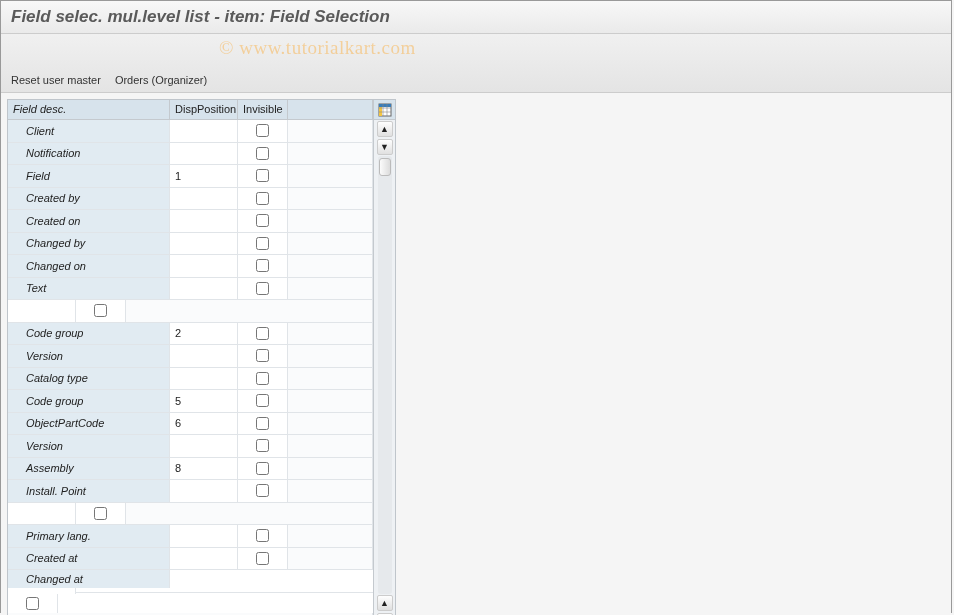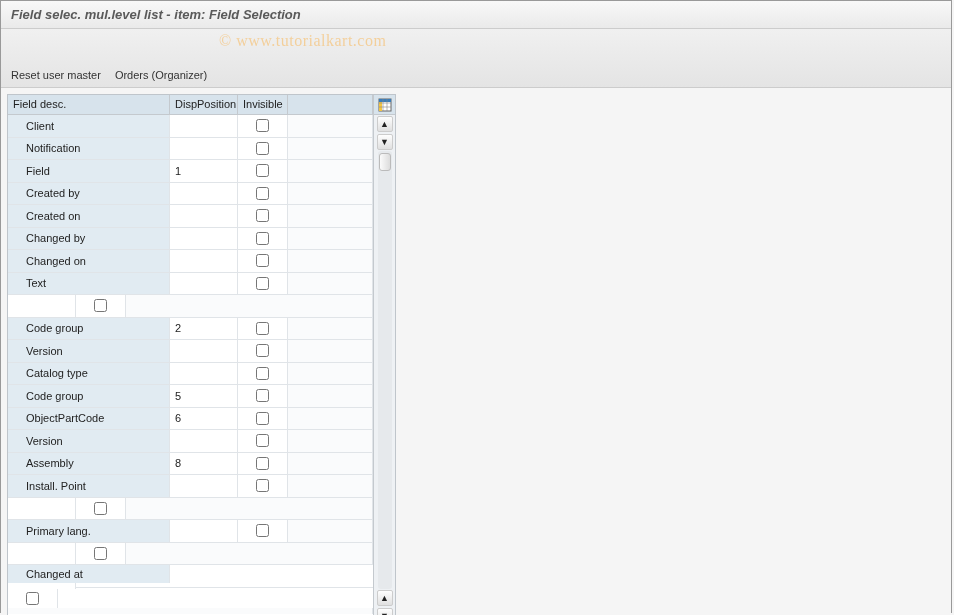--- a/index.html
+++ b/index.html
@@ -21,21 +21,21 @@
       background: #f2f2f2;
       width: 952px;
       height: 613px;
       display: flex;
       flex-direction: column;
     }
     .title-bar {
       background: linear-gradient(to bottom, #f8f8f8, #eaeaea);
       padding: 6px 10px;
       border-bottom: 1px solid #ccc;
-      font-size: 13px;
+      font-size: 17px;
       font-weight: bold;
       font-style: italic;
       color: #5a5a5a;
     }
     .toolbar {
       background: linear-gradient(to bottom, #f0f0f0, #e4e4e4);
       padding: 6px 10px;
       border-bottom: 1px solid #ccc;
       display: flex;
       gap: 14px;
@@ -45,21 +45,21 @@
     }
     .toolbar-item {
       cursor: pointer;
       font-size: 11px;
       margin-top: 34px;
     }
     .watermark {
       position: absolute;
       left: 218px;
       top: 3px;
-      font-size: 16px;
+      font-size: 19px;
       color: rgba(255, 153, 0, 0.35);
       font-family: Georgia, serif;
       letter-spacing: 0.5px;
       pointer-events: none;
     }
     .content-area {
       flex: 1;
       padding: 6px 6px;
       display: flex;
       background: #f5f5f5;
@@ -77,21 +77,21 @@
       flex-direction: column;
       overflow: hidden;
     }
     .table-header-row {
       display: flex;
       background: #dbe6ee;
       border-bottom: 1px solid #c4c9ce;
       height: 20px;
       align-items: stretch;
     }
-    .col-desc { width: 162px; }
+    .col-desc { width: 162px; font-style: italic; }
     .col-pos  { width: 68px; }
     .col-inv  { width: 50px; }
     .col-rest { flex: 1; }
     .hdr-cell {
       border-right: 1px solid #c4c9ce;
       padding: 3px 5px;
       font-size: 11px;
       color: #222;
       background: #d7e3ec;
     }
@@ -405,20 +405,21 @@
             </div>
             <div class="data-row">
               <div class="cell label col-desc">Primary lang.</div>
               <div class="cell value col-pos"></div>
               <div class="cell checkbox-cell col-inv">
                 <input type="checkbox" style="">
               </div>
               <div class="cell rest col-rest"></div>
             </div>
             <div class="data-row">
+              <div class="cell label col-desc">Created at</div>
               <div class="cell value col-pos"></div>
               <div class="cell checkbox-cell col-inv">
                 <input type="checkbox" style="">
               </div>
               <div class="cell rest col-rest"></div>
             </div>
             <div class="data-row">
               <div class="cell label col-desc">Changed at</div>
               <div class="cell value col-pos"></div>
               <div class="cell checkbox-cell col-inv">

